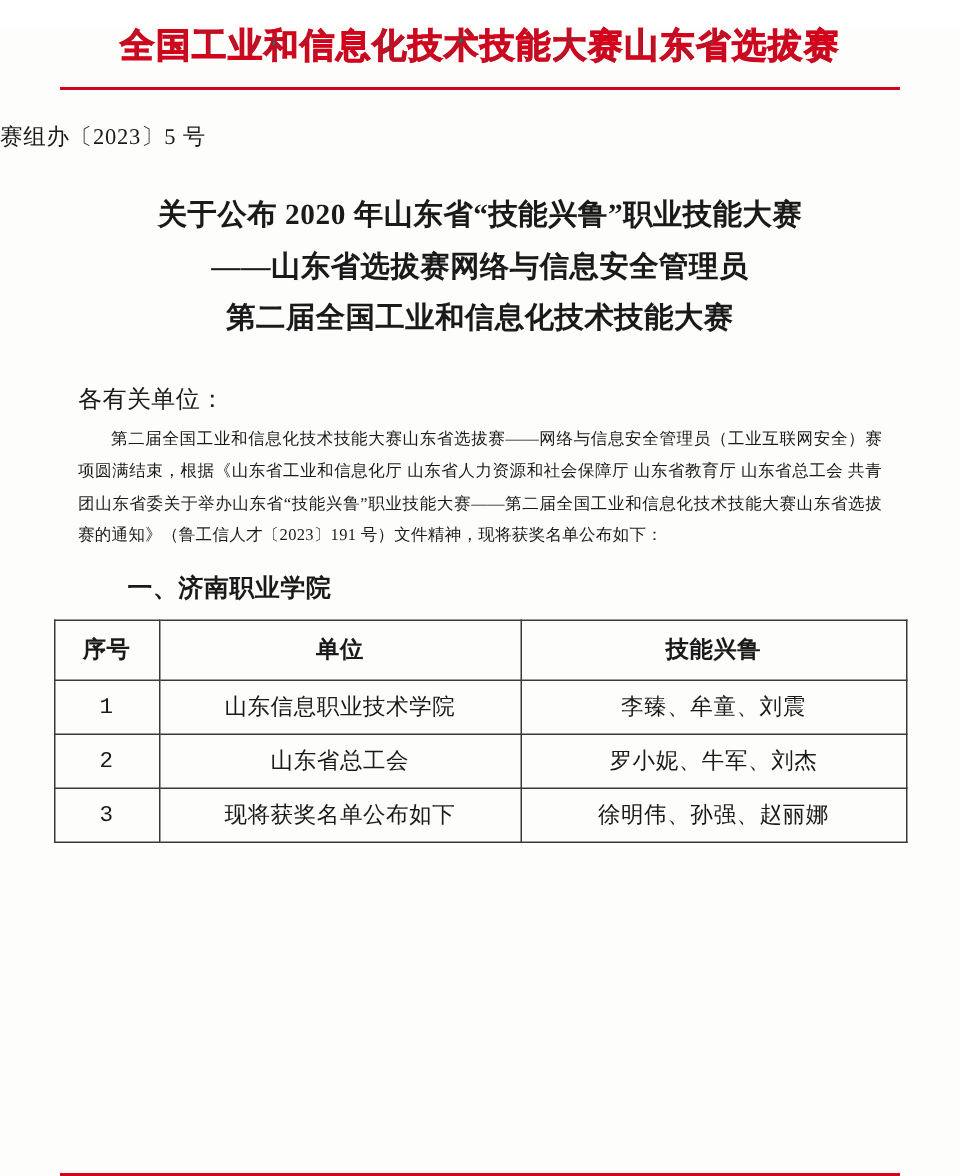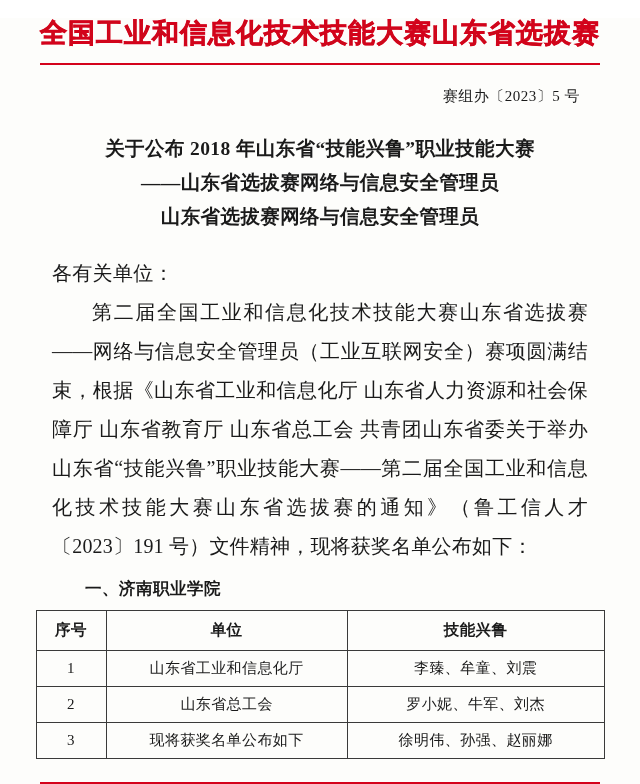--- a/index.html
+++ b/index.html
@@ -22,76 +22,76 @@
     background: #fdfdfb;
     box-sizing: border-box;
   }
   
   .masthead {
     margin: 18px 40px 0 40px;
     text-align: center;
     position: relative;
   }
   .masthead-title {
-    color: #b91c1c;
+    color: #0f766e;
     font-family: "Liberation Serif", serif;
     font-weight: bold;
-    font-size: 27px;
+    font-size: 23px;
     letter-spacing: 1px;
     line-height: 1.15;
     white-space: nowrap;
     -webkit-text-stroke: 0.6px #d4021b;
   }
   .masthead-rule {
     margin: 14px 0 0 0;
     height: 2px;
     background: #d4021b;
   }
   .docnum {
     margin: 22px 60px 12px 0;
-    text-align: right;
     font-size: 15px;
     letter-spacing: 0.5px;
   }
   .doc-title {
     margin: 26px 64px 0 64px;
     text-align: center;
     font-weight: bold;
     font-size: 19.5px;
     line-height: 1.75;
     letter-spacing: 0.4px;
   }
   .doc-title div {
     white-space: nowrap;
   }
   .salutation {
     margin: 26px 0 0 52px;
-    font-size: 20px;
+    font-size: 16px;
     letter-spacing: 0.3px;
   }
   .body-text {
     margin: 6px 52px 0 52px;
-    font-size: 20px;
+    font-size: 11px;
     line-height: 1.95;
     text-align: justify;
     text-indent: 2em;
     letter-spacing: 0.2px;
   }
   .section-head {
     margin: 12px 0 0 52px;
     font-size: 16.5px;
     font-weight: bold;
     text-indent: 2em;
     letter-spacing: 0.5px;
   }
   table.award {
     margin: 10px auto 12px auto;
     width: 569px;
     border-collapse: collapse;
     font-size: 15px;
+    font-family: Liberation Mono, monospace;
   }
   table.award th, table.award td {
     border: 1px solid #3a3a3a;
     text-align: center;
     padding: 8px 2px;
     letter-spacing: 0.4px;
   }
   table.award th {
     font-weight: bold;
     font-size: 15.5px;
@@ -115,43 +115,43 @@
 <div class="page">
 
   <div class="masthead">
     <div class="masthead-title">全国工业和信息化技术技能大赛山东省选拔赛</div>
     <div class="masthead-rule"></div>
   </div>
 
   <div class="docnum">赛组办〔2023〕5 号</div>
 
   <div class="doc-title">
-    <div>关于公布 2018 年山东省“技能兴鲁”职业技能大赛</div>
+    <div>关于公布 2020 年山东省“技能兴鲁”职业技能大赛</div>
     <div>——山东省选拔赛网络与信息安全管理员</div>
-    <div>山东省选拔赛网络与信息安全管理员</div>
+    <div>第二届全国工业和信息化技术技能大赛</div>
   </div>
 
   <div class="salutation">各有关单位：</div>
 
   <div class="body-text">第二届全国工业和信息化技术技能大赛山东省选拔赛——网络与信息安全管理员（工业互联网安全）赛项圆满结束，根据《山东省工业和信息化厅 山东省人力资源和社会保障厅 山东省教育厅 山东省总工会 共青团山东省委关于举办山东省“技能兴鲁”职业技能大赛——第二届全国工业和信息化技术技能大赛山东省选拔赛的通知》（鲁工信人才〔2023〕191 号）文件精神，现将获奖名单公布如下：</div>
 
   <div class="section-head">一、济南职业学院</div>
 
   <table class="award">
     <thead>
       <tr>
         <th class="idx">序号</th>
         <th class="unit">单位</th>
         <th class="names">技能兴鲁</th>
       </tr>
     </thead>
     <tbody>
       <tr>
         <td class="idx">1</td>
-        <td class="unit">山东省工业和信息化厅</td>
+        <td class="unit">山东信息职业技术学院</td>
         <td class="names">李臻、牟童、刘震</td>
       </tr>
       <tr>
         <td class="idx">2</td>
         <td class="unit">山东省总工会</td>
         <td class="names">罗小妮、牛军、刘杰</td>
       </tr>
       <tr>
         <td class="idx">3</td>
         <td class="unit">现将获奖名单公布如下</td>

